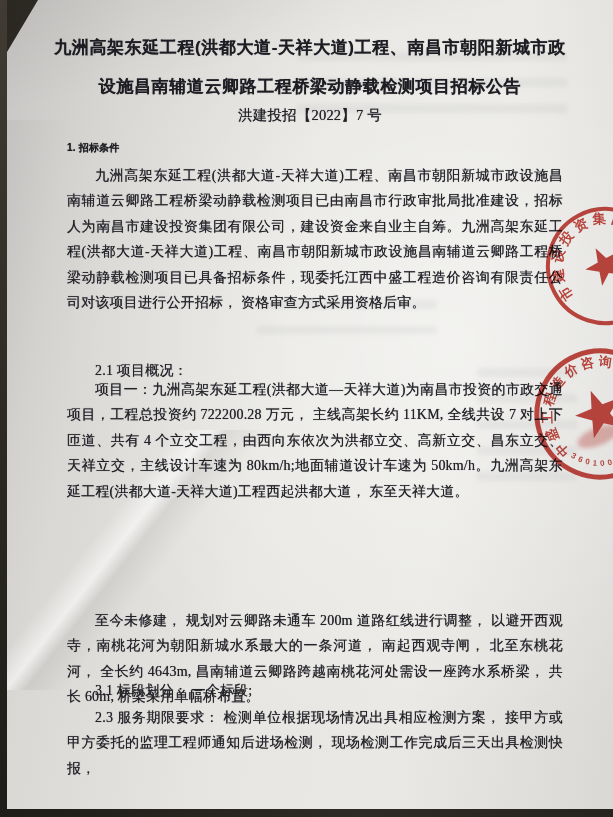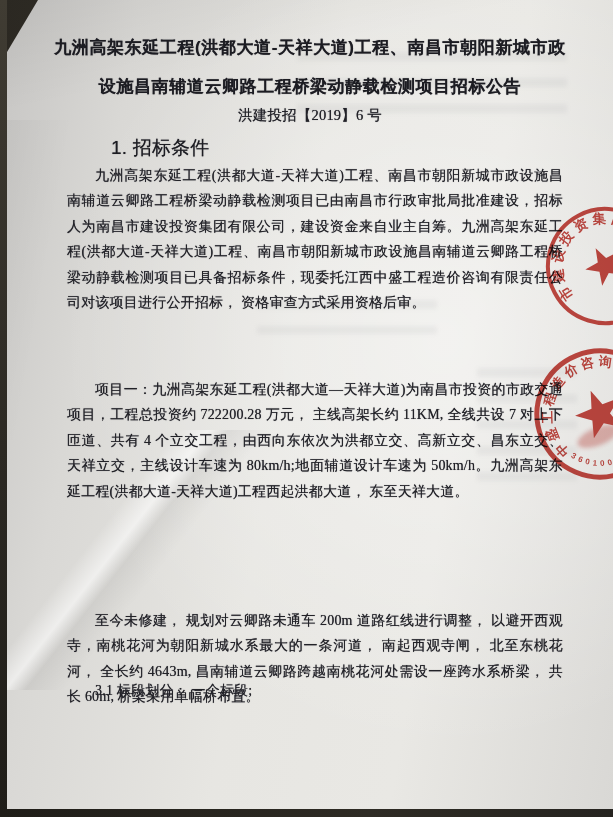--- a/index.html
+++ b/index.html
@@ -39,22 +39,22 @@
     text-shadow:0 0 0.7px rgba(45,45,52,0.85);
   }
   .indent{text-indent:2em;}
   .center{left:0;width:100%;text-align:center;}
   .doc-title{
     top:28px;font-weight:bold;font-size:17px;line-height:39px;color:#1c1c22;
     font-family:"Liberation Sans","DejaVu Sans",sans-serif;letter-spacing:0.6px;
   }
   .doc-number{top:103px;font-size:14.5px;}
   .heading{
-    font-weight:normal;color:#1d1d23;
-    font-family:"Liberation Sans","DejaVu Sans",sans-serif;font-size:19px;margin-left:44px;
+    font-weight:bold;color:#1d1d23;
+    font-family:"Liberation Sans","DejaVu Sans",sans-serif;font-size:10px;
   }
   .h1{top:135px;} .h2{top:331px;}
   .p1{top:163px;}
   .s21{top:358px;} .p21a{top:377px;} .p21b{top:502px;} .p21c{top:579px;margin-top:29px;}
   .s22{top:678px;} .p23{top:705px;}
   .stamp{position:absolute;mix-blend-mode:multiply;opacity:0.92;}
   .stamp-1{left:528px;top:196px;}
   .stamp-2{left:518px;top:339px;}
   .edge-left{
     position:absolute;left:0;top:0;width:7px;height:817px;
@@ -71,28 +71,30 @@
 <div class="photo">
   <div class="paper">
     <div class="crease crease1"></div>
     <div class="crease crease2"></div>
     <div class="bleed bleed1"></div>
     <div class="bleed bleed2"></div>
     <div class="bleed bleed3"></div>
 
     <div class="tblock center doc-title">九洲高架东延工程(洪都大道-天祥大道)工程、南昌市朝阳新城市政</div>
     <div class="tblock center doc-title" style="top:67px">设施昌南辅道云卿路工程桥梁动静载检测项目招标公告</div>
-    <div class="tblock center doc-number">洪建投招【2019】6 号</div>
+    <div class="tblock center doc-number">洪建投招【2022】7 号</div>
 
     <div class="tblock heading h1">1. 招标条件</div>
     <div class="tblock indent p1">九洲高架东延工程(洪都大道-天祥大道)工程、南昌市朝阳新城市政设施昌南辅道云卿路工程桥梁动静载检测项目已由南昌市行政审批局批准建设，招标人为南昌市建设投资集团有限公司，建设资金来自业主自筹。九洲高架东延工程(洪都大道-天祥大道)工程、南昌市朝阳新城市政设施昌南辅道云卿路工程桥梁动静载检测项目已具备招标条件，现委托江西中盛工程造价咨询有限责任公司对该项目进行公开招标， 资格审查方式采用资格后审。</div>
 
+    <div class="tblock indent s21">2.1 项目概况：</div>
     <div class="tblock indent p21a">项目一：九洲高架东延工程(洪都大道—天祥大道)为南昌市投资的市政交通项目，工程总投资约 722200.28 万元， 主线高架长约 11KM, 全线共设 7 对上下匝道、共有 4 个立交工程，由西向东依次为洪都立交、高新立交、昌东立交、天祥立交，主线设计车速为 80km/h;地面辅道设计车速为 50km/h。九洲高架东延工程(洪都大道-天祥大道)工程西起洪都大道， 东至天祥大道。</div>
     <div class="tblock indent p21c">至今未修建， 规划对云卿路未通车 200m 道路红线进行调整， 以避开西观寺，南桃花河为朝阳新城水系最大的一条河道， 南起西观寺闸， 北至东桃花河， 全长约 4643m, 昌南辅道云卿路跨越南桃花河处需设一座跨水系桥梁， 共长 60m, 桥梁采用单幅桥布置。</div>
     <div class="tblock indent s22">3.1 标段划分： 一个标段;</div>
+    <div class="tblock indent p23">2.3 服务期限要求： 检测单位根据现场情况出具相应检测方案， 接甲方或甲方委托的监理工程师通知后进场检测， 现场检测工作完成后三天出具检测快报，</div>
 
     <svg class="stamp stamp-1" width="140" height="140" viewBox="-70 -70 140 140">
       <g transform="rotate(-28)">
         <circle r="57" fill="none" stroke-width="4" stroke="#c23a33"></circle>
         <path id="ring1" d="M -40.4,14.7 A 43,43 0 1,1 40.4,14.7" fill="none"></path>
         <text font-size="13.5" letter-spacing="4.2" text-anchor="middle" font-family="Liberation Sans, sans-serif" font-weight="bold" fill="#c23a33">
           <textPath href="#ring1" startOffset="50%">南昌市建设投资集团有限公司</textPath>
         </text>
         <path d="M 0,-20 L 4.7,-6.5 L 19,-6.2 L 7.6,2.5 L 11.8,16.2 L 0,8 L -11.8,16.2 L -7.6,2.5 L -19,-6.2 L -4.7,-6.5 Z" fill="#c23a33"></path>
       </g>

